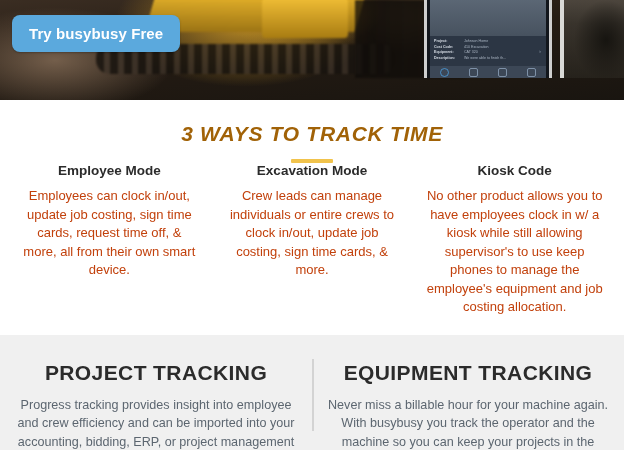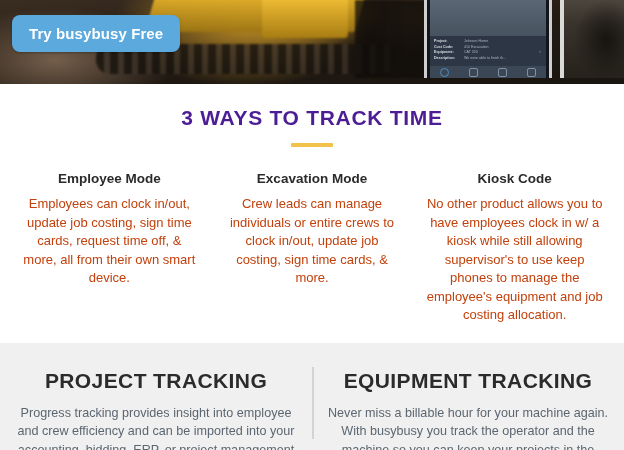--- a/index.html
+++ b/index.html
@@ -12,21 +12,21 @@
     overflow: hidden;
     background: #ffffff;
     font-family: "Liberation Sans", sans-serif;
     -webkit-font-smoothing: antialiased;
   }
 
   
   .hero {
     position: relative;
     width: 624px;
-    height: 84px;
+    height: 100px;
     overflow: hidden;
     background: #84cc16;
   }
   .hero-photo {
     position: absolute;
     inset: 0;
     background:
       radial-gradient(ellipse 160px 70px at 55px 60px, rgba(120,98,78,.95), rgba(70,55,42,0) 75%),
       radial-gradient(ellipse 120px 60px at 300px 8px, rgba(196,146,35,.75), rgba(120,90,20,0) 70%),
       radial-gradient(ellipse 180px 90px at 245px 22px, rgba(214,160,40,.85), rgba(90,66,18,0) 72%),
@@ -171,35 +171,35 @@
 
   
   .mid {
     background: #ffffff;
     padding: 22px 0 18px 0;
   }
   .section-title {
     text-align: center;
     font-size: 21px;
     font-weight: bold;
-    color: #4c1d95;
+    color: #a16207;
     letter-spacing: .7px;
     margin: 0;
+    font-style: italic;
   }
   .title-underline {
     width: 42px;
     height: 4px;
     background: #f1c34c;
     margin: 13px auto 0 auto;
     border-radius: 1px;
   }
 
   .columns {
     display: flex;
-    margin-top: 24px;
     padding: 0 8px;
     box-sizing: border-box;
   }
   .col {
     flex: 1 1 0;
     padding: 0 12px;
     box-sizing: border-box;
     text-align: center;
   }
   .col-title {

